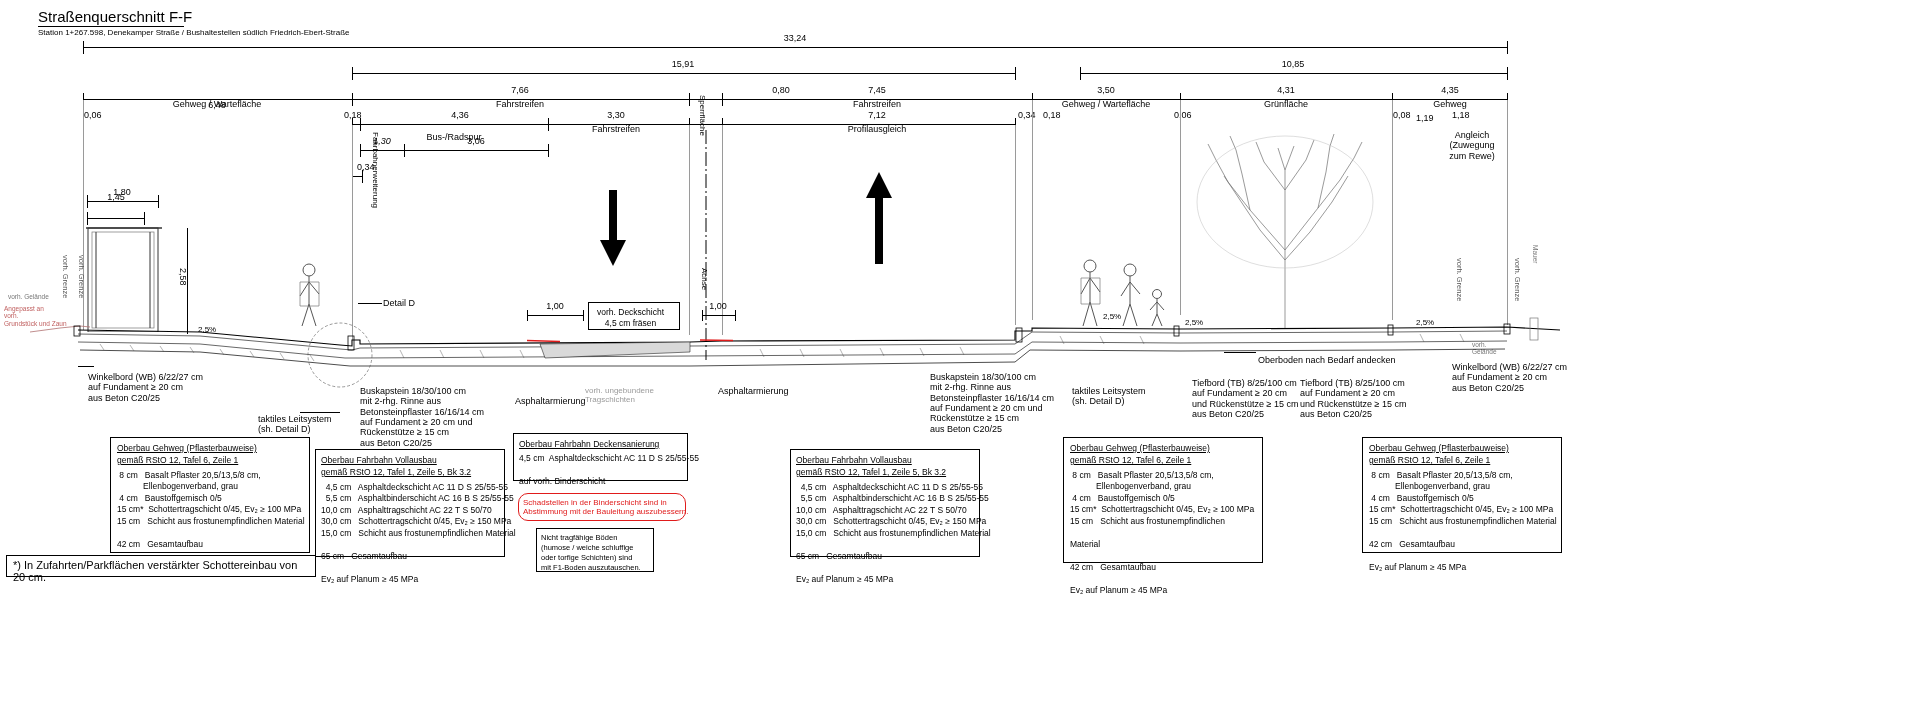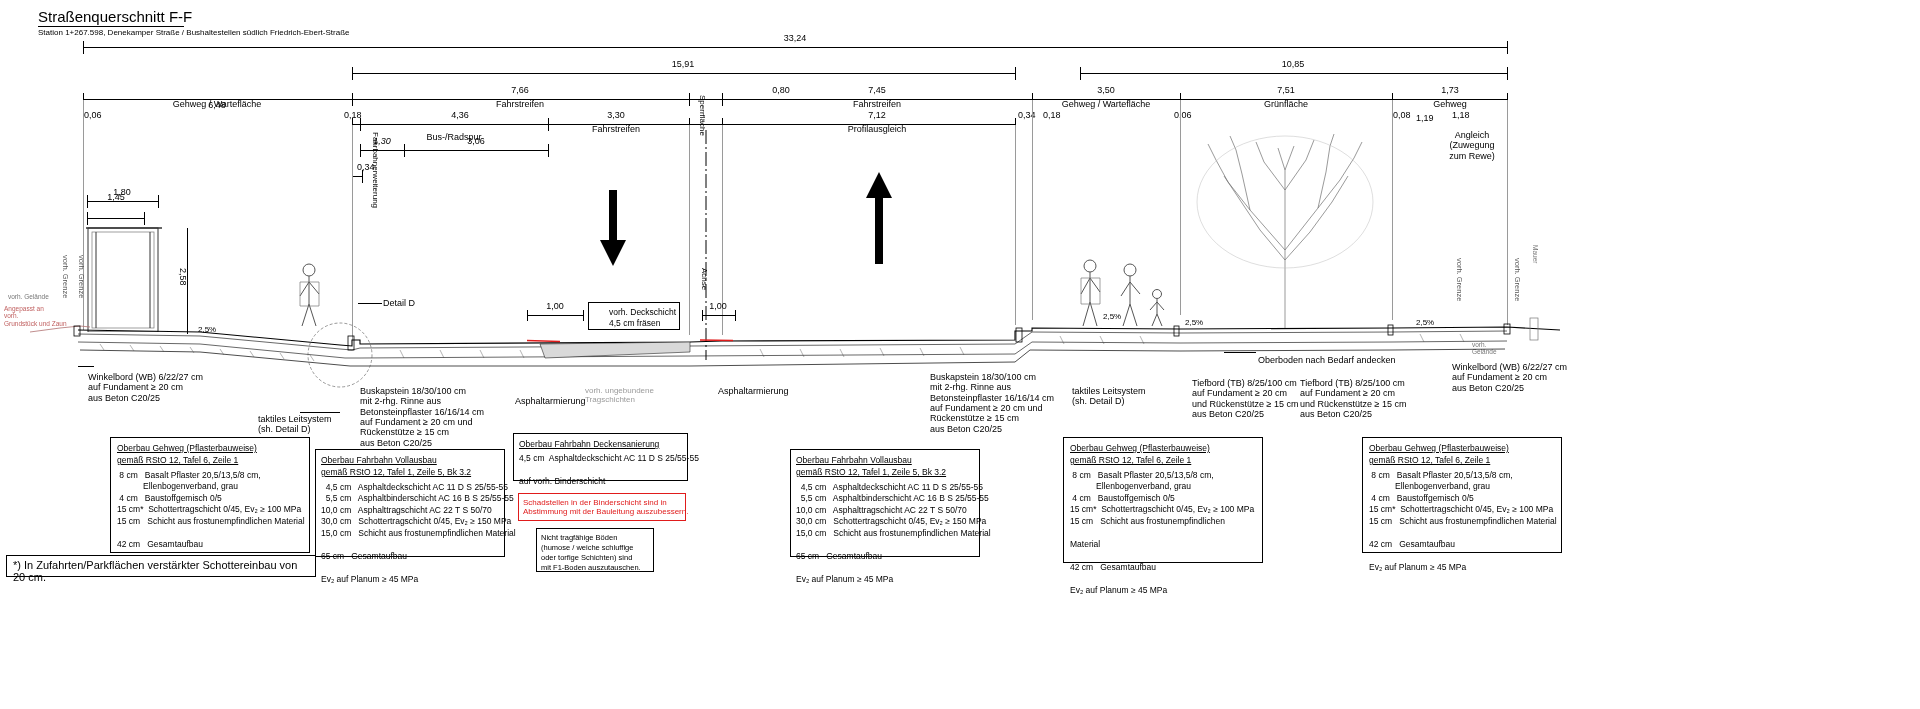--- a/index.html
+++ b/index.html
@@ -57,22 +57,22 @@
 <div class="dim-tick" style="left:1032px;top:93px;height:13px;"></div>
 <div class="dim-tick" style="left:1180px;top:93px;height:13px;"></div>
 <div class="dim-tick" style="left:1392px;top:93px;height:13px;"></div>
 <div class="dim-tick" style="left:1507px;top:93px;height:13px;"></div>
 
 <div class="t c" style="left:167px;top:100px;width:100px;">6,48</div>
 <div class="t c" style="left:470px;top:85px;width:100px;">7,66</div>
 <div class="t c" style="left:756px;top:85px;width:50px;">0,80</div>
 <div class="t c" style="left:827px;top:85px;width:100px;">7,45</div>
 <div class="t c" style="left:1056px;top:85px;width:100px;">3,50</div>
-<div class="t c" style="left:1236px;top:85px;width:100px;">7,51</div>
-<div class="t c" style="left:1400px;top:85px;width:100px;">1,73</div>
+<div class="t c" style="left:1236px;top:85px;width:100px;">4,31</div>
+<div class="t c" style="left:1400px;top:85px;width:100px;">4,35</div>
 
 <div class="t c" style="left:152px;top:99px;width:130px;">Gehweg / Wartefläche</div>
 <div class="t c" style="left:470px;top:99px;width:100px;">Fahrstreifen</div>
 <div class="t c" style="left:695px;top:95px;width:12px;writing-mode:vertical-rl;font-size:8px;">Sperrfläche</div>
 <div class="t c" style="left:827px;top:99px;width:100px;">Fahrstreifen</div>
 <div class="t c" style="left:1041px;top:99px;width:130px;">Gehweg / Wartefläche</div>
 <div class="t c" style="left:1236px;top:99px;width:100px;">Grünfläche</div>
 <div class="t c" style="left:1400px;top:99px;width:100px;">Gehweg</div>
 
 <div class="t" style="left:84px;top:110px;">0,06</div>
@@ -266,21 +266,21 @@
 <div class="dim-line" style="left:527px;top:315px;width:56px;"></div>
 <div class="dim-tick" style="left:527px;top:310px;height:11px;"></div>
 <div class="dim-tick" style="left:583px;top:310px;height:11px;"></div>
 <div class="t c" style="left:505px;top:301px;width:100px;">1,00</div>
 <div class="dim-line" style="left:702px;top:315px;width:33px;"></div>
 <div class="dim-tick" style="left:702px;top:310px;height:11px;"></div>
 <div class="dim-tick" style="left:735px;top:310px;height:11px;"></div>
 <div class="t c" style="left:668px;top:301px;width:100px;">1,00</div>
 
 <div class="box" style="left:588px;top:302px;width:92px;height:28px;">
-  <div class="t bt" style="left:20px;top:4px;">vorh. Deckschicht
+  <div class="t bt" style="left:8px;top:4px;text-align:center;">vorh. Deckschicht
 4,5 cm fräsen</div>
 </div>
 
 <div class="t" style="left:383px;top:298px;">Detail D</div>
 <div class="dim-tick" style="left:378px;top:303px;height:1px;width:0;"></div>
 <div class="hr" style="left:358px;top:303px;width:24px;"></div>
 
 <div class="t" style="left:258px;top:414px;">taktiles Leitsystem
 (sh. Detail D)</div>
 <div class="hr" style="left:300px;top:412px;width:40px;"></div>
@@ -393,21 +393,21 @@
            Ellenbogenverband, grau
  4 cm   Baustoffgemisch 0/5
 15 cm*  Schottertragschicht 0/45, Ev₂ ≥ 100 MPa
 15 cm   Schicht aus frostunempfindlichen Material
 
 42 cm   Gesamtaufbau
 
 Ev₂ auf Planum ≥ 45 MPa</div>
 </div>
 
-<div class="redbox" style="left:518px;top:493px;width:168px;height:28px;">
+<div class="redbox" style="left:518px;top:493px;width:168px;height:28px;border-radius:10px;">
   <div class="t bt red" style="left:4px;top:4px;font-size:8px;">Schadstellen in der Binderschicht sind in
 Abstimmung mit der Bauleitung auszubessern.</div>
 </div>
 
 <div class="box" style="left:536px;top:528px;width:118px;height:44px;">
   <div class="t bt" style="left:4px;top:4px;font-size:7.5px;">Nicht tragfähige Böden
 (humose / weiche schluffige
 oder torfige Schichten) sind
 mit F1-Boden auszutauschen.</div>
 </div>

